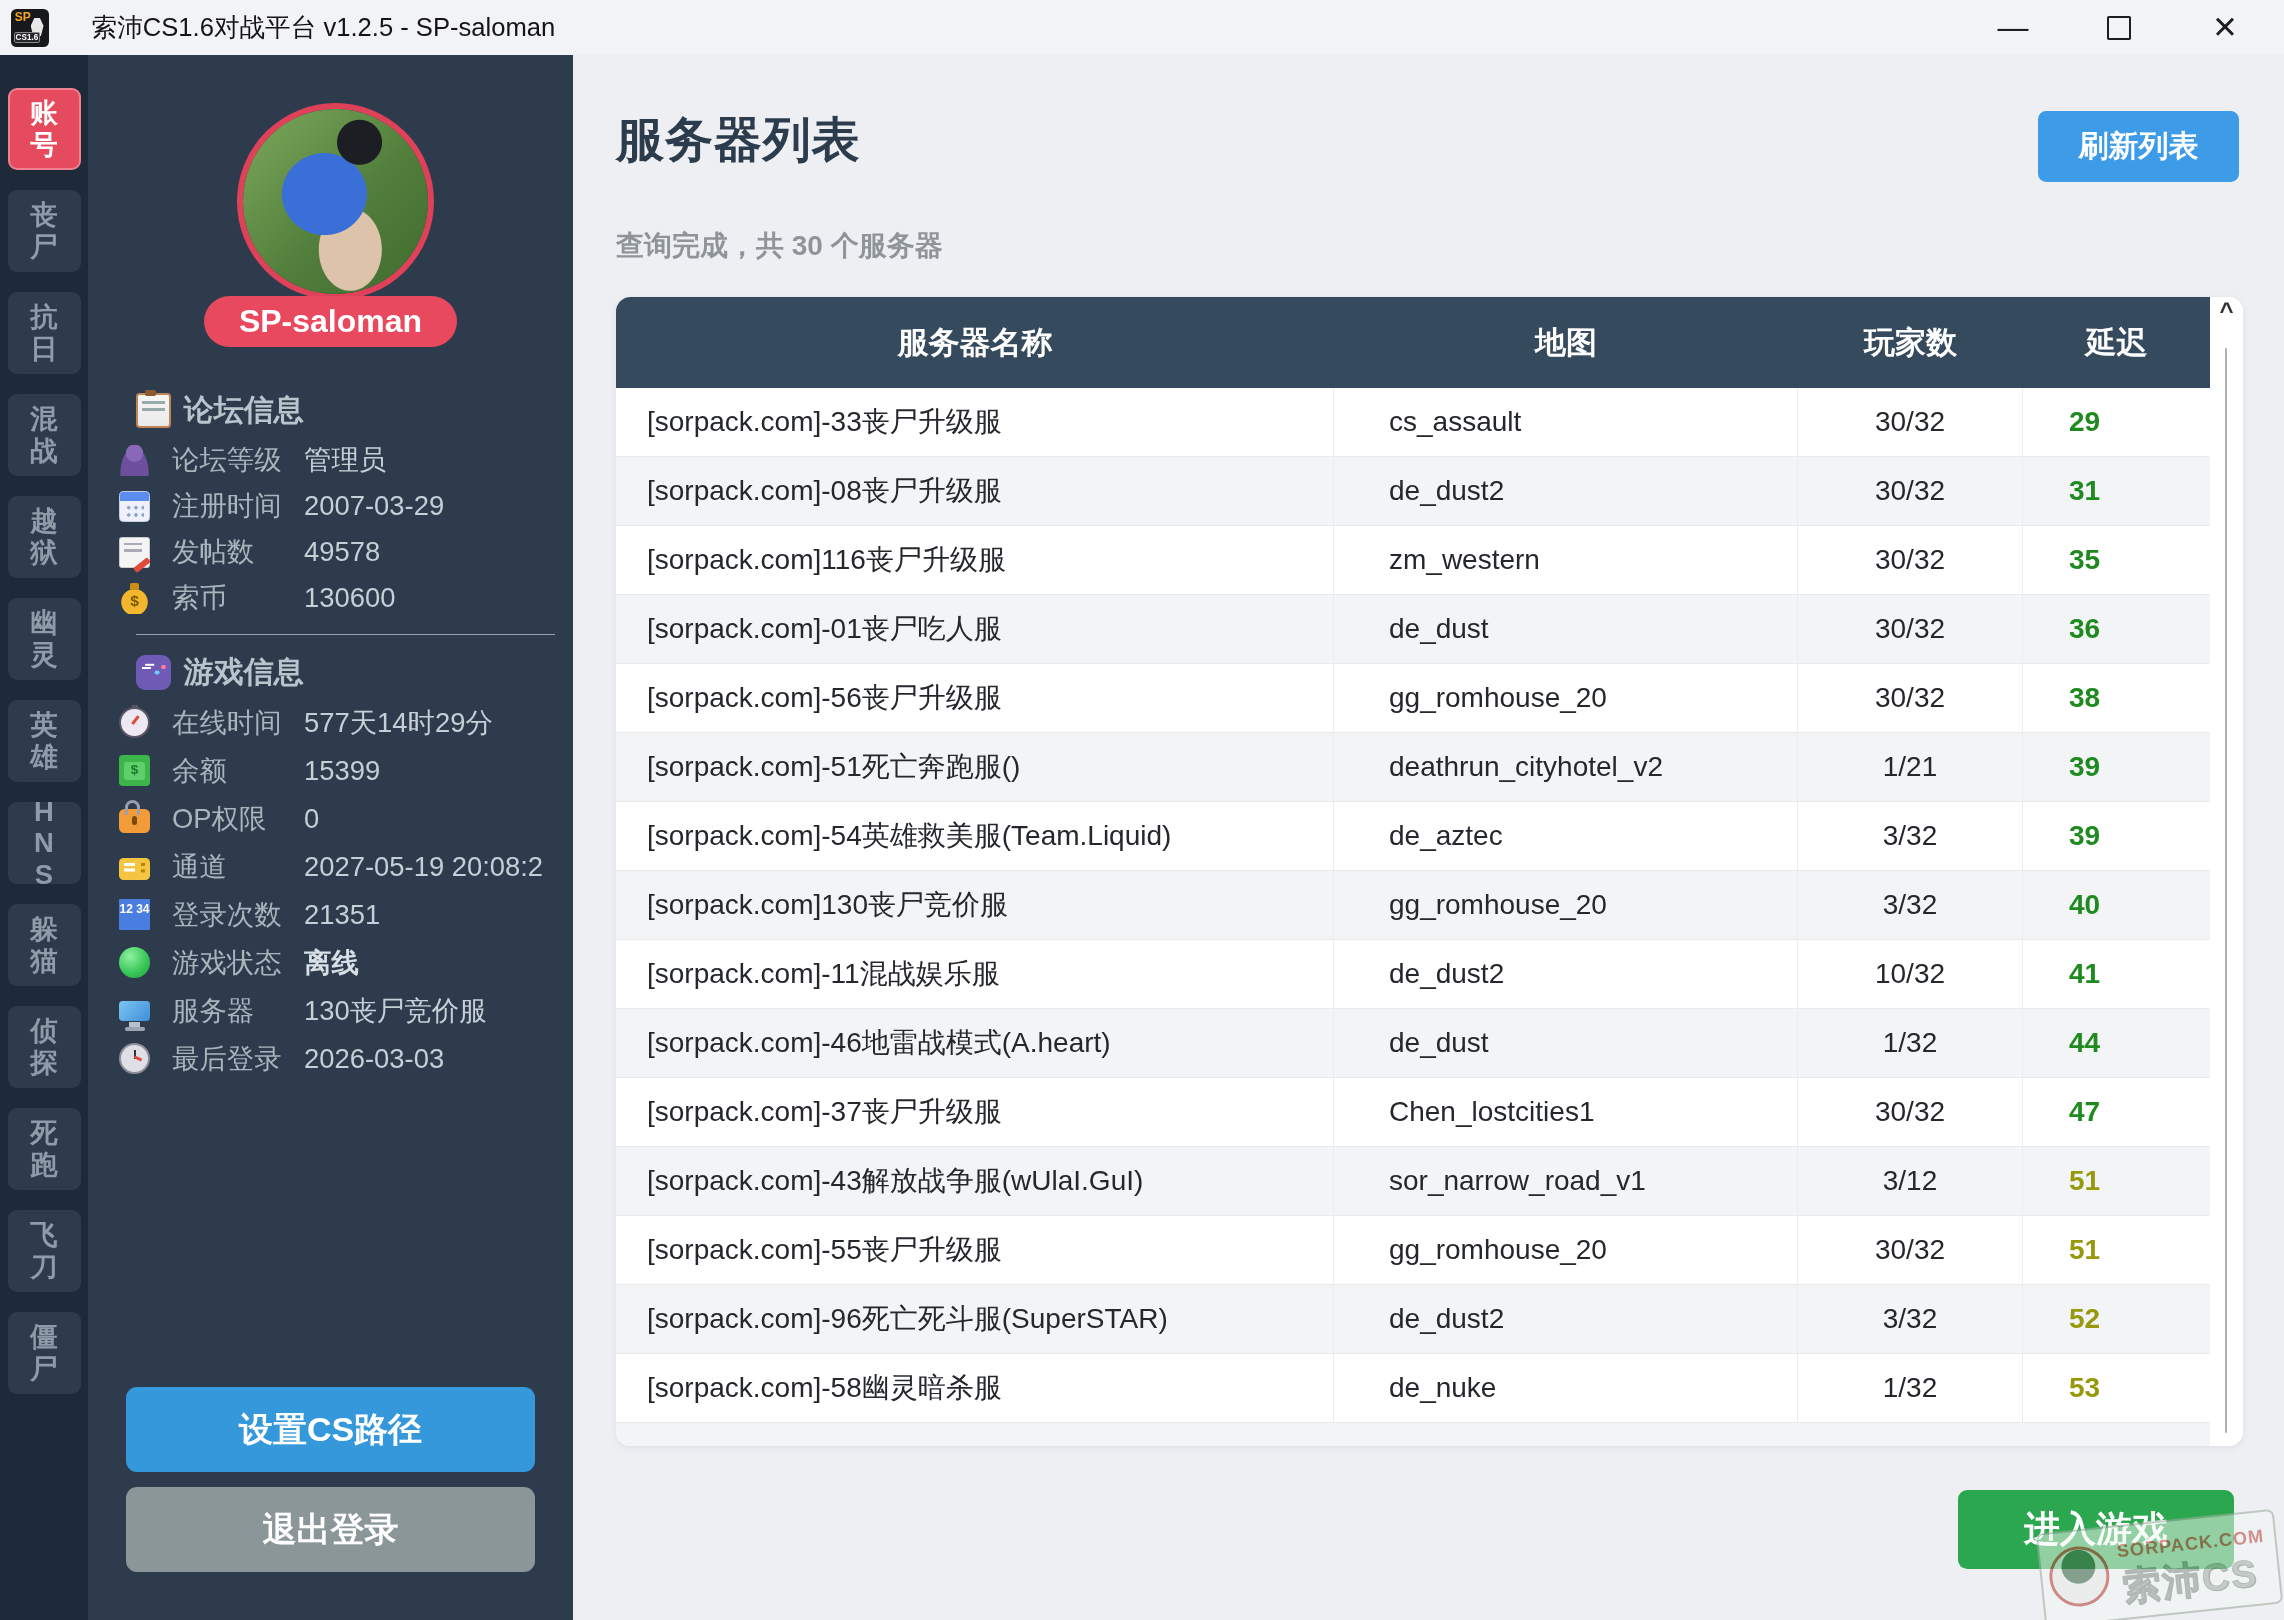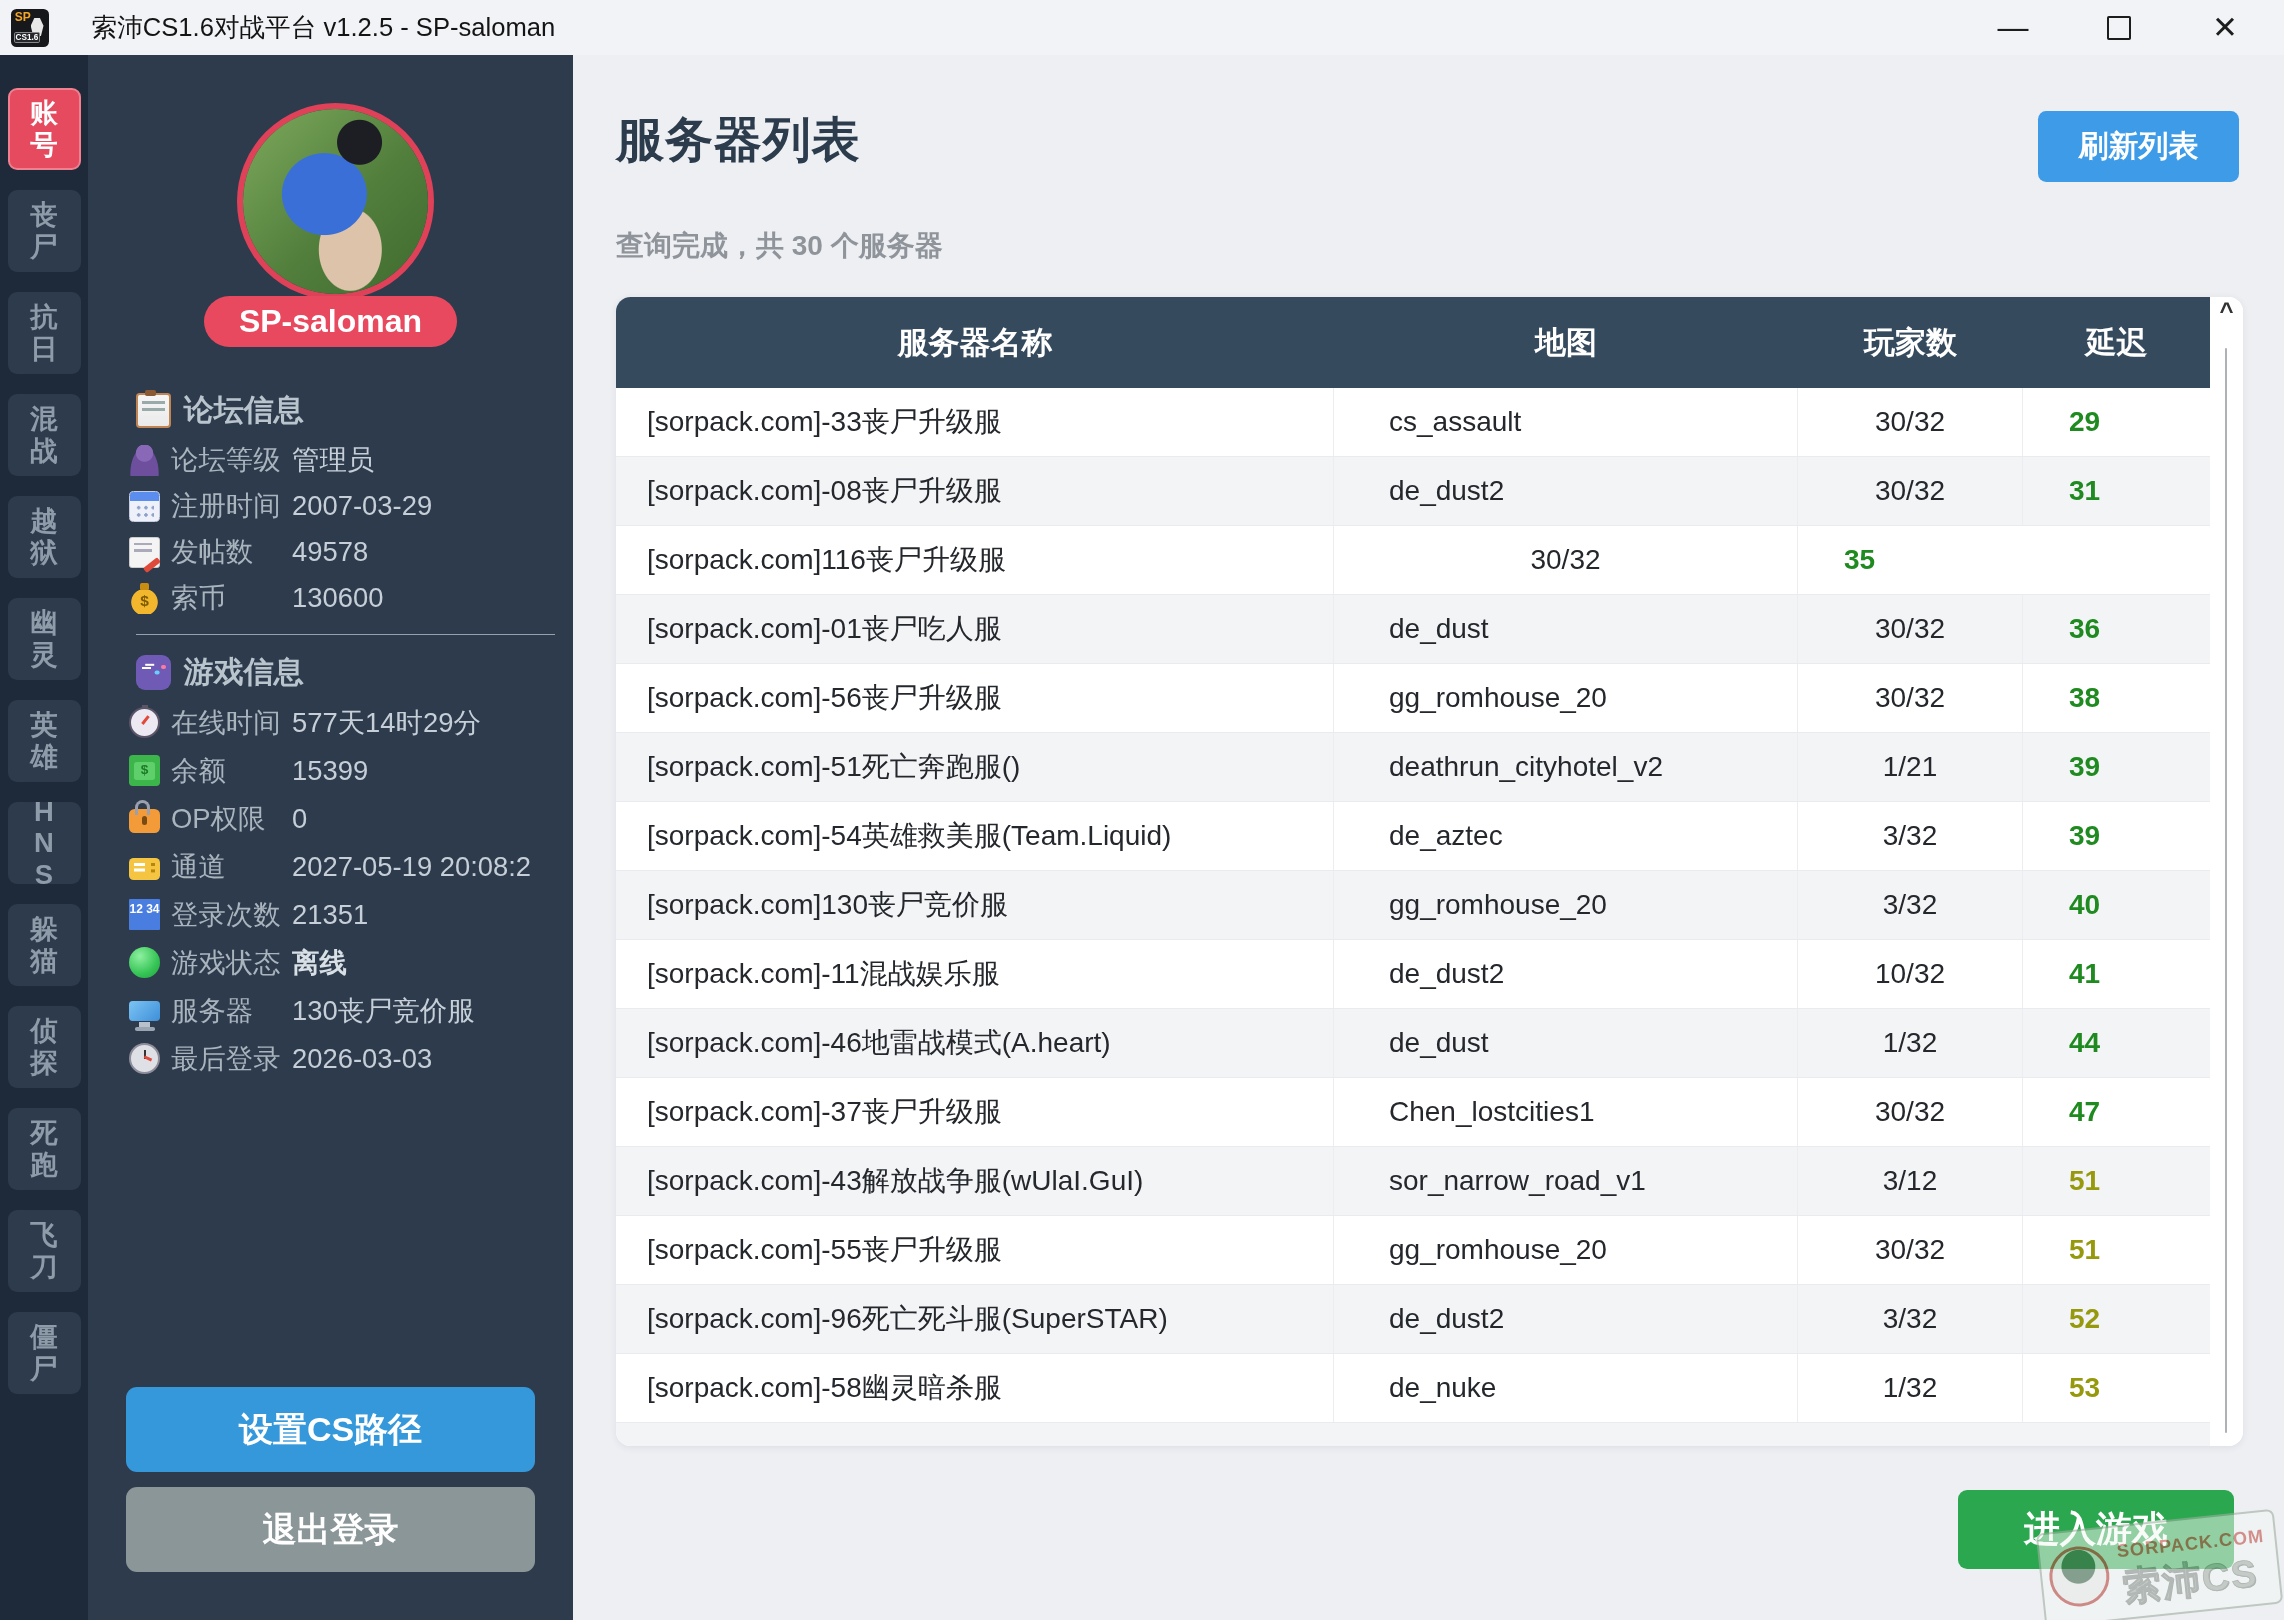--- a/index.html
+++ b/index.html
@@ -35,21 +35,21 @@
       radial-gradient(circle at 63% 18%, #1d1d24 0 22px, rgba(0,0,0,0) 23px),
       radial-gradient(ellipse at 44% 46%, #3a6fd8 0 42px, rgba(58,111,216,0) 43px),
       radial-gradient(ellipse at 58% 76%, #dcc3a9 0 31px, rgba(220,195,169,0) 32px),
       linear-gradient(135deg,#7da95c,#527f3c 55%,#3f6b30);}
   .name-badge{position:absolute;left:116px;top:241px;width:253px;height:51px;border-radius:25.6px;background:#e8495f;
       color:#fff;font-size:32px;font-weight:bold;display:flex;align-items:center;justify-content:center;}
 
   .info{position:absolute;left:0;top:329px;width:100%;}
   .sec-head{display:flex;align-items:center;padding-left:48px;height:53px;}
   .sec-head .sec-title{margin-left:12.8px;font-size:30px;font-weight:bold;color:#b9c4cd;}
-  .info-row{display:flex;align-items:center;padding-left:41px;height:46px;white-space:nowrap;}
+  .info-row{display:flex;align-items:center;padding-left:31px;height:46px;white-space:nowrap;gap:11px;}
   .info-row.tall{height:48px;}
   .info-label{width:121px;margin-left:11px;font-size:27.4px;color:#a9b4bd;flex:0 0 auto;}
   .info-value{font-size:27.4px;color:#c6cfd7;overflow:hidden;}
   .info-value.strong{font-weight:bold;color:#d8dfe5;}
   .divider{height:0.9px;background:#97a1a9;margin:12.8px 18.3px 11px 48px;}
 
   
   .ic{width:31px;height:31px;flex:0 0 auto;position:relative;display:inline-block;}
   .ic-big{width:35px;height:35px;}
   .ic-clipboard{background:linear-gradient(#f6f6f6,#eaeaea);border:2.7px solid #c08552;border-radius:3.7px;box-sizing:border-box;}
@@ -277,20 +277,21 @@
               <div class="td ping ping-green">29</div>
             </div>
             <div class="trow">
               <div class="td name">[sorpack.com]-08丧尸升级服</div>
               <div class="td map">de_dust2</div>
               <div class="td players">30/32</div>
               <div class="td ping ping-green">31</div>
             </div>
             <div class="trow">
               <div class="td name">[sorpack.com]116丧尸升级服</div>
+              <div class="td map">zm_western</div>
               <div class="td players">30/32</div>
               <div class="td ping ping-green">35</div>
             </div>
             <div class="trow">
               <div class="td name">[sorpack.com]-01丧尸吃人服</div>
               <div class="td map">de_dust</div>
               <div class="td players">30/32</div>
               <div class="td ping ping-green">36</div>
             </div>
             <div class="trow">

